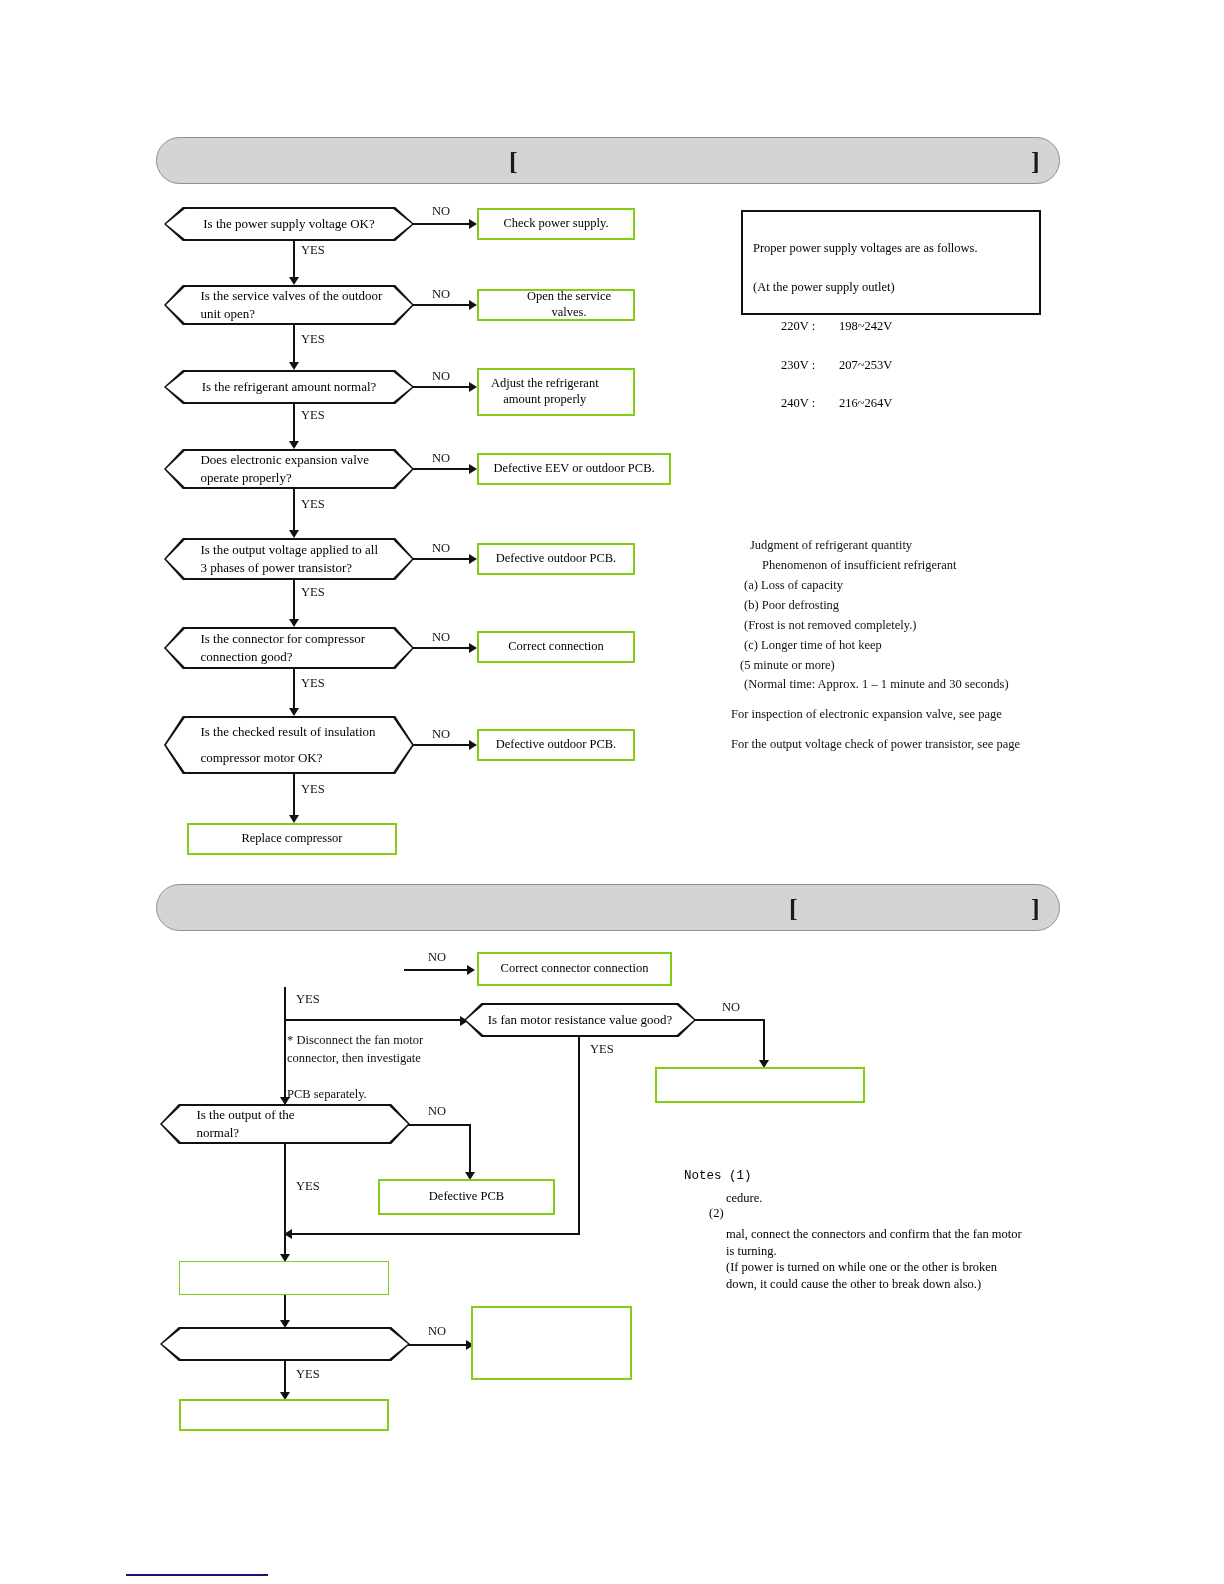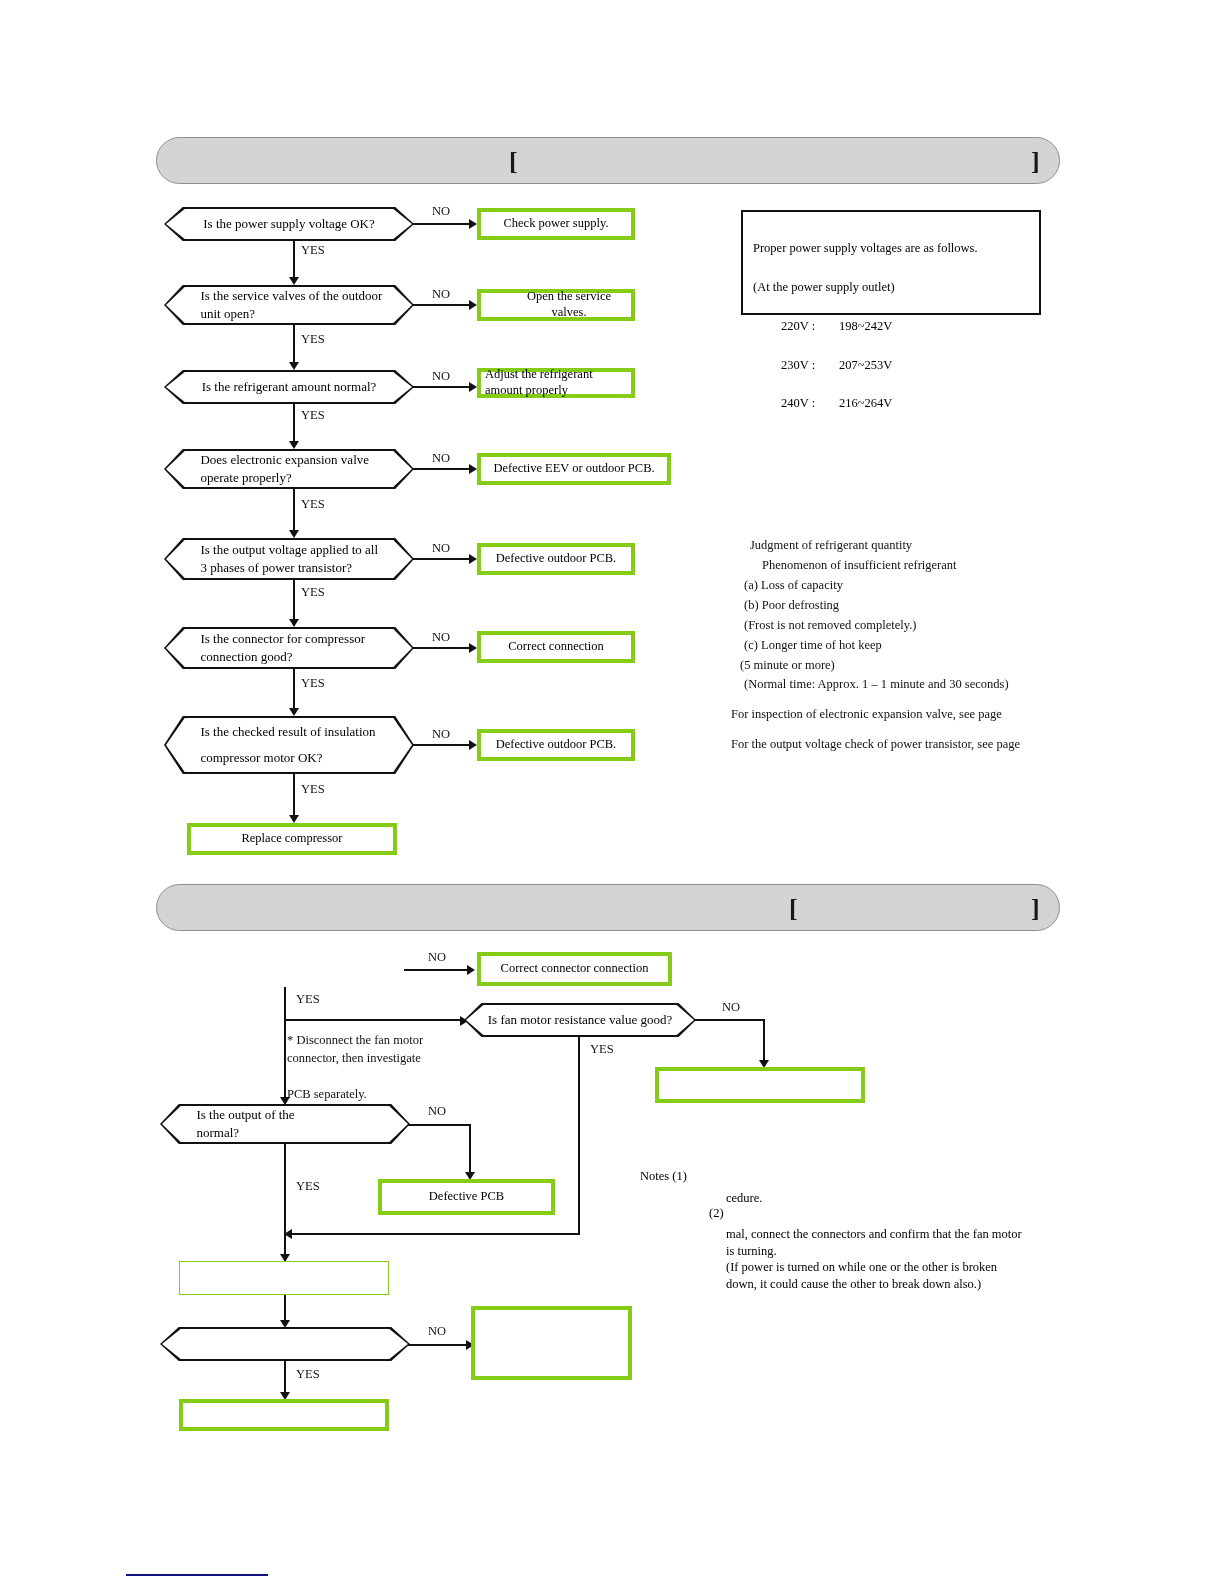--- a/index.html
+++ b/index.html
@@ -42,21 +42,21 @@
     color: #1a1a1a;
     white-space: nowrap;
   }
 
   
   .node {
     position: absolute;
     box-sizing: border-box;
   }
   .box {
-    border: 4px solid #84cc16;
+    border: 2px solid #84cc16;
     background: #ffffff;
     display: flex;
     align-items: center;
     justify-content: center;
     text-align: center;
     font-size: 12.5px;
     line-height: 1.25;
     padding: 2px 6px;
   }
   .box.thin {
@@ -235,21 +235,21 @@
 compressor motor OK?</div>
       </div>
   </div>
 
   <div class="node box" style="left:477px; top:208px; width:158px; height:32px;">
     <span class="box-inner">Check power supply.</span>
   </div>
   <div class="node box" style="left:477px; top:289px; width:158px; height:32px;padding-left:32px;">
     <span class="box-inner">Open the service valves.</span>
   </div>
-  <div class="node box" style="left:477px; top:368px; width:158px; height:30px; justify-content:flex-start; text-align:left; padding-left:4px;">
+  <div class="node box" style="left:477px; top:368px; width:158px; height:48px; justify-content:flex-start; text-align:center; padding-left:12px;">
     <span class="box-inner">Adjust the refrigerant
 amount properly</span>
   </div>
   <div class="node box" style="left:477px; top:453px; width:194px; height:32px;">
     <span class="box-inner">Defective EEV or outdoor PCB.</span>
   </div>
   <div class="node box" style="left:477px; top:543px; width:158px; height:32px;">
     <span class="box-inner">Defective outdoor PCB.</span>
   </div>
   <div class="node box" style="left:477px; top:631px; width:158px; height:32px;">
@@ -419,21 +419,21 @@
     <span class="box-inner"></span>
   </div>
 
   <div class="vline" style="left:284px; top:1361px; height:32px;"></div>
   <span class="edge-label" style="left:296px; top:1368px;">YES</span>
   <div class="arrow-down" style="left:280px; top:1392px;"></div>
   <div class="node box" style="left:179px; top:1399px; width:210px; height:32px;">
     <span class="box-inner"></span>
   </div>
 
-  <div class="note-head" style="left:640px; top:1168px;">
+  <div class="note-head" style="left:684px; top:1168px;font-family:Liberation Mono, monospace;">
     <span>Notes</span>
     <span>(1)</span>
   </div>
   <div class="note-body" style="left:726px; top:1190px; width:330px;">cedure.</div>
   <div class="note-head" style="left:709px; top:1205px;">(2)</div>
   <div class="note-body" style="left:726px; top:1218px; width:340px;margin-top:8px;">mal, connect the connectors and confirm that the fan motor
 is turning.
 (If power is turned on while one or the other is broken
 down, it could cause the other to break down also.)</div>
 

